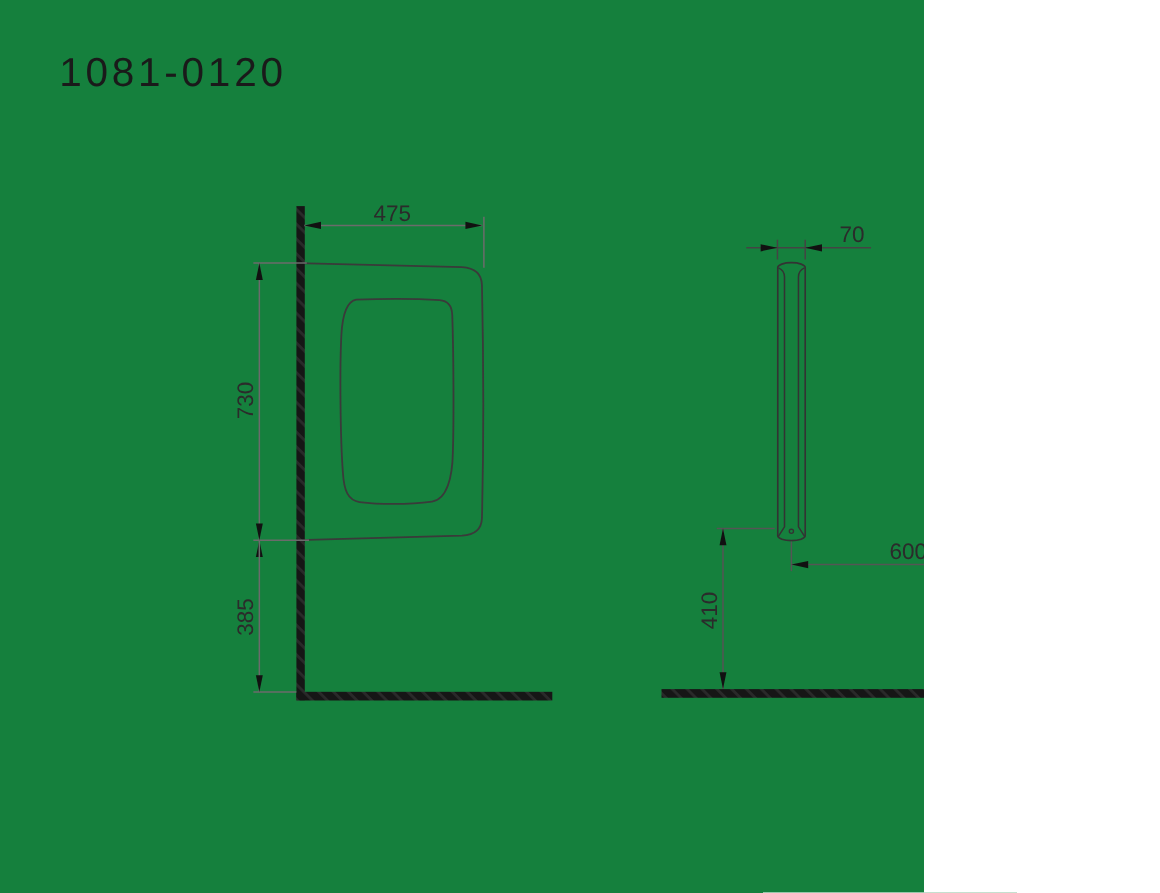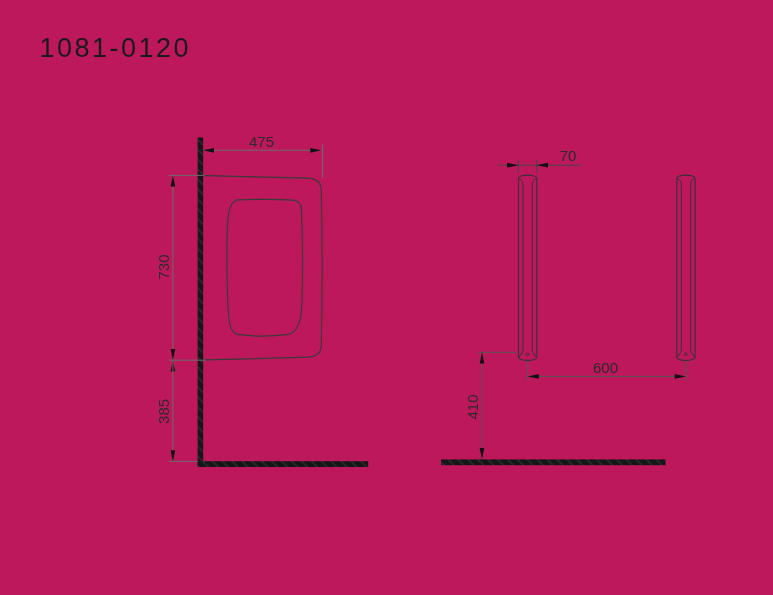--- a/index.html
+++ b/index.html
@@ -1,16 +1,16 @@
 <!DOCTYPE html>
 <html><head>
 <meta charset="utf-8">
 <style>
   html,body{margin:0;padding:0;background:#ffffff;}
-  .page{position:relative;width:773px;height:595px;background:#be185d;overflow:hidden;
+  .page{position:relative;width:616px;height:595px;background:#15803d;overflow:hidden;
         font-family:"Liberation Sans", sans-serif;text-align:right;}
   svg text{font-family:"Liberation Sans", sans-serif;}
 </style>
 </head>
 <body>
 <div class="page">
 <svg width="773" height="595" viewBox="0 0 773 595" xmlns="http://www.w3.org/2000/svg">
   <defs>
     <pattern id="hatch" width="7" height="7" patternTransform="rotate(45)" patternUnits="userSpaceOnUse">
       <rect width="7" height="7" fill="#161616"></rect>

